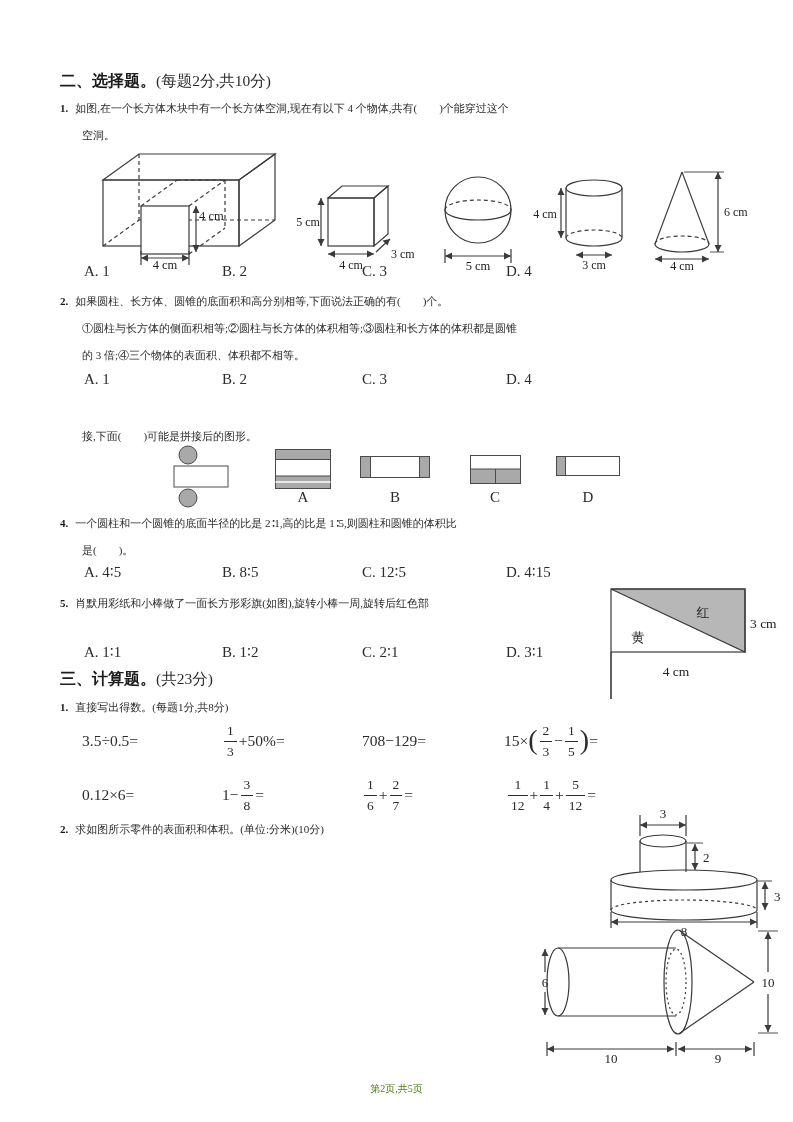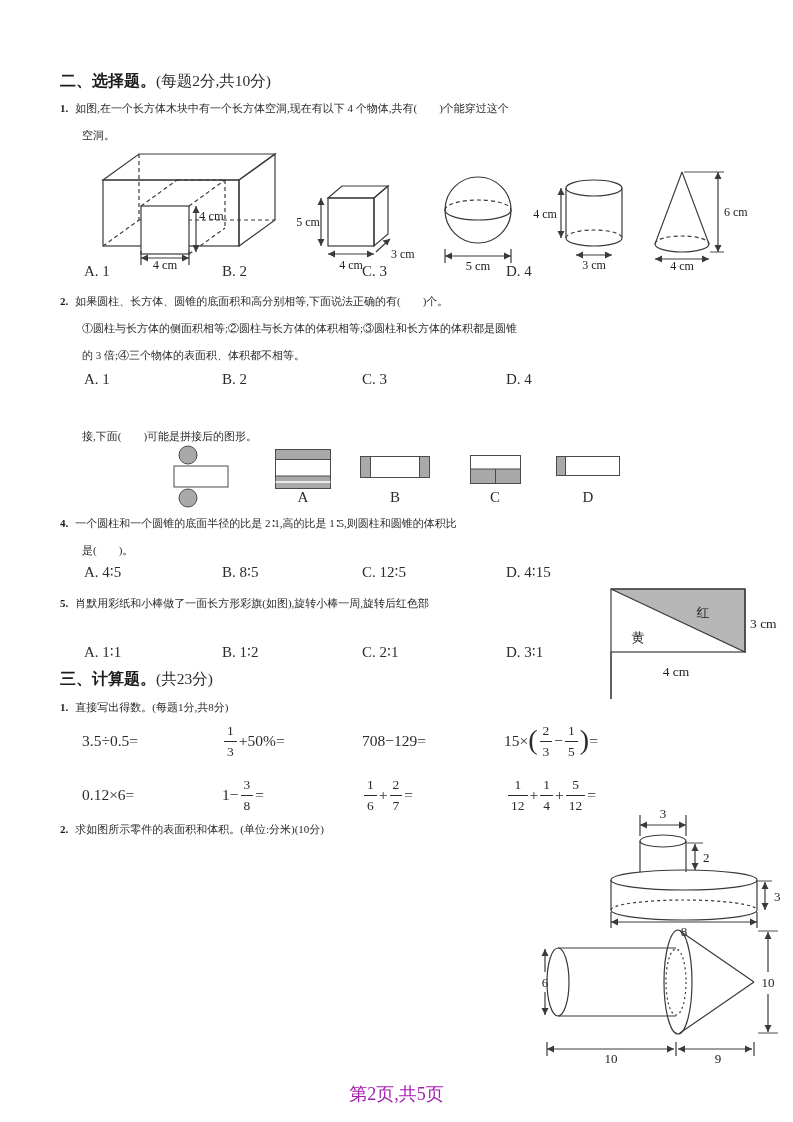--- a/index.html
+++ b/index.html
@@ -19,21 +19,21 @@
   .q1diag { position:absolute; left:95px; top:148px; display:flex; align-items:flex-end; gap:14px; }
   svg { display:block; }
   svg text { font-family:"Liberation Serif","DejaVu Serif",serif; fill:#222; }
   .netlabel { position:absolute; width:44px; text-align:center; font-size:15px; top:489px; }
   .exprrow { position:absolute; left:60px; width:700px; }
   .expr { position:absolute; font-size:15.5px; white-space:nowrap; display:flex; align-items:center; height:54px; }
   .frac { display:inline-block; text-align:center; font-size:13.5px; line-height:1; vertical-align:middle; margin:0 2px; }
   .frac .fn { display:block; padding:0 3px 3px; }
   .frac .fd { display:block; border-top:1px solid #2b2b2b; padding:3px 3px 0; }
   .bp { font-size:28px; font-weight:400; position:relative; top:-1px; }
-  .footer { position:absolute; left:0; top:1082px; width:100%; text-align:center; font-size:18px; color:#a21caf; }
+  .footer { position:absolute; left:0; top:1082px; width:100%; text-align:center; font-size:10px; color:#4d7c0f; }
 </style>
 </head>
 <body>
 
 <div class="page">
 
   <div class="line sechead" style="top:70px">
     <span class="b">二、选择题。</span><span>(每题2分,共10分)</span>
   </div>
 

